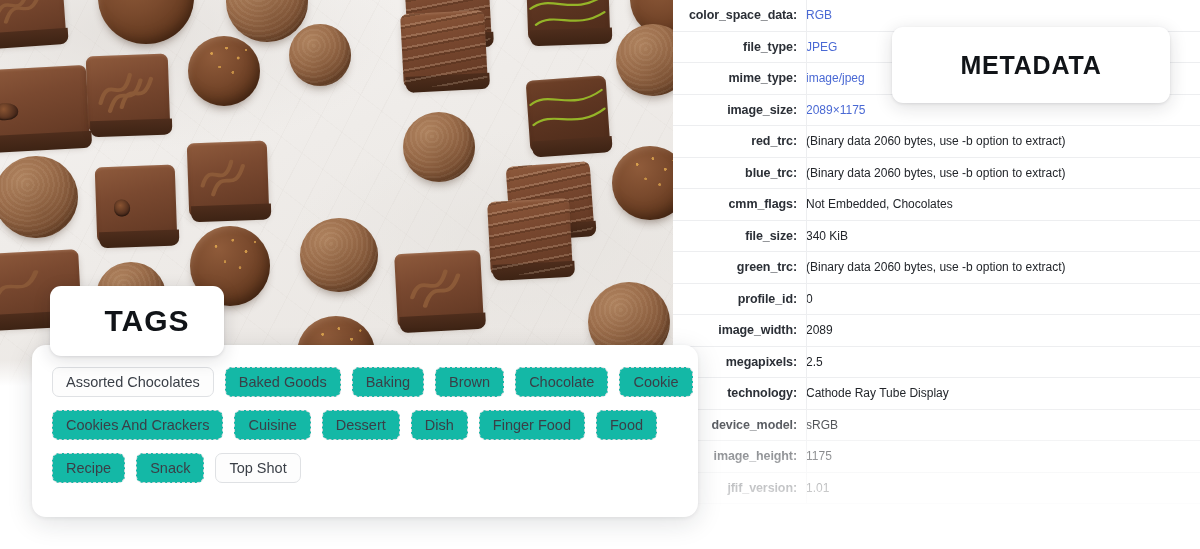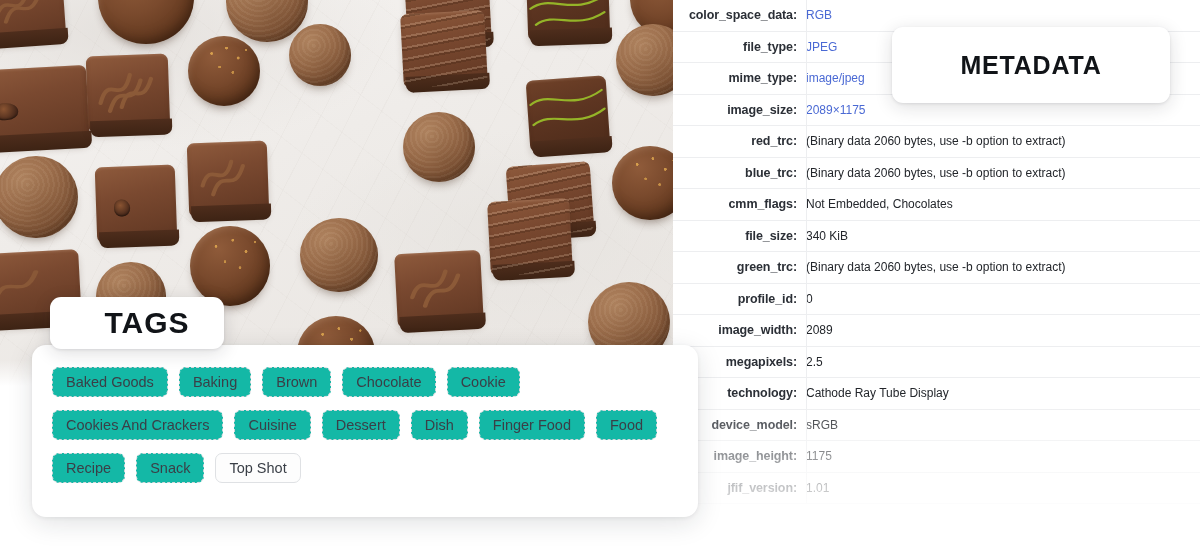--- a/index.html
+++ b/index.html
@@ -105,21 +105,21 @@
 
   
   .badge{
     position:absolute; background:#fff; border-radius:11px;
     box-shadow: 0 4px 18px rgba(25,28,35,.14), 0 1px 3px rgba(25,28,35,.10);
     display:flex; align-items:center; justify-content:center;
   }
   .badge span{
     font-weight:700; letter-spacing:.6px; color:#111418;
   }
-  #tags-badge{ left:50px; top:297px; width:174px; height:52px;padding-left:20px; }
+  #tags-badge{ left:50px; top:286px; width:174px; height:70px;padding-left:20px; }
   #tags-badge span{ font-size:30px; letter-spacing:1px; }
   #metadata-badge{ left:892px; top:27px; width:278px; height:76px; }
   #metadata-badge span{ font-size:25px; letter-spacing:.8px; }
 
   
   #tags-panel{
     position:absolute; left:32px; top:345px; width:666px; height:172px;
     background:#fff; border-radius:14px;
     box-shadow: 0 6px 26px rgba(25,28,35,.13), 0 1px 4px rgba(25,28,35,.07);
     padding:22px 0 0 20px;
@@ -374,20 +374,21 @@
           <div class="vsep"></div>
           <div class="v">1.01</div>
         </div>
       </div>
     <div class="meta-fade"></div>
   </div>
 
   <div id="tags-panel">
     <div class="tag-rows" id="tag-rows">
         <div class="tag-row">
+          <div class="chip solid">Assorted Chocolates</div>
           <div class="chip">Baked Goods</div>
           <div class="chip">Baking</div>
           <div class="chip">Brown</div>
           <div class="chip">Chocolate</div>
           <div class="chip">Cookie</div>
         </div>
         <div class="tag-row">
           <div class="chip">Cookies And Crackers</div>
           <div class="chip">Cuisine</div>
           <div class="chip">Dessert</div>

